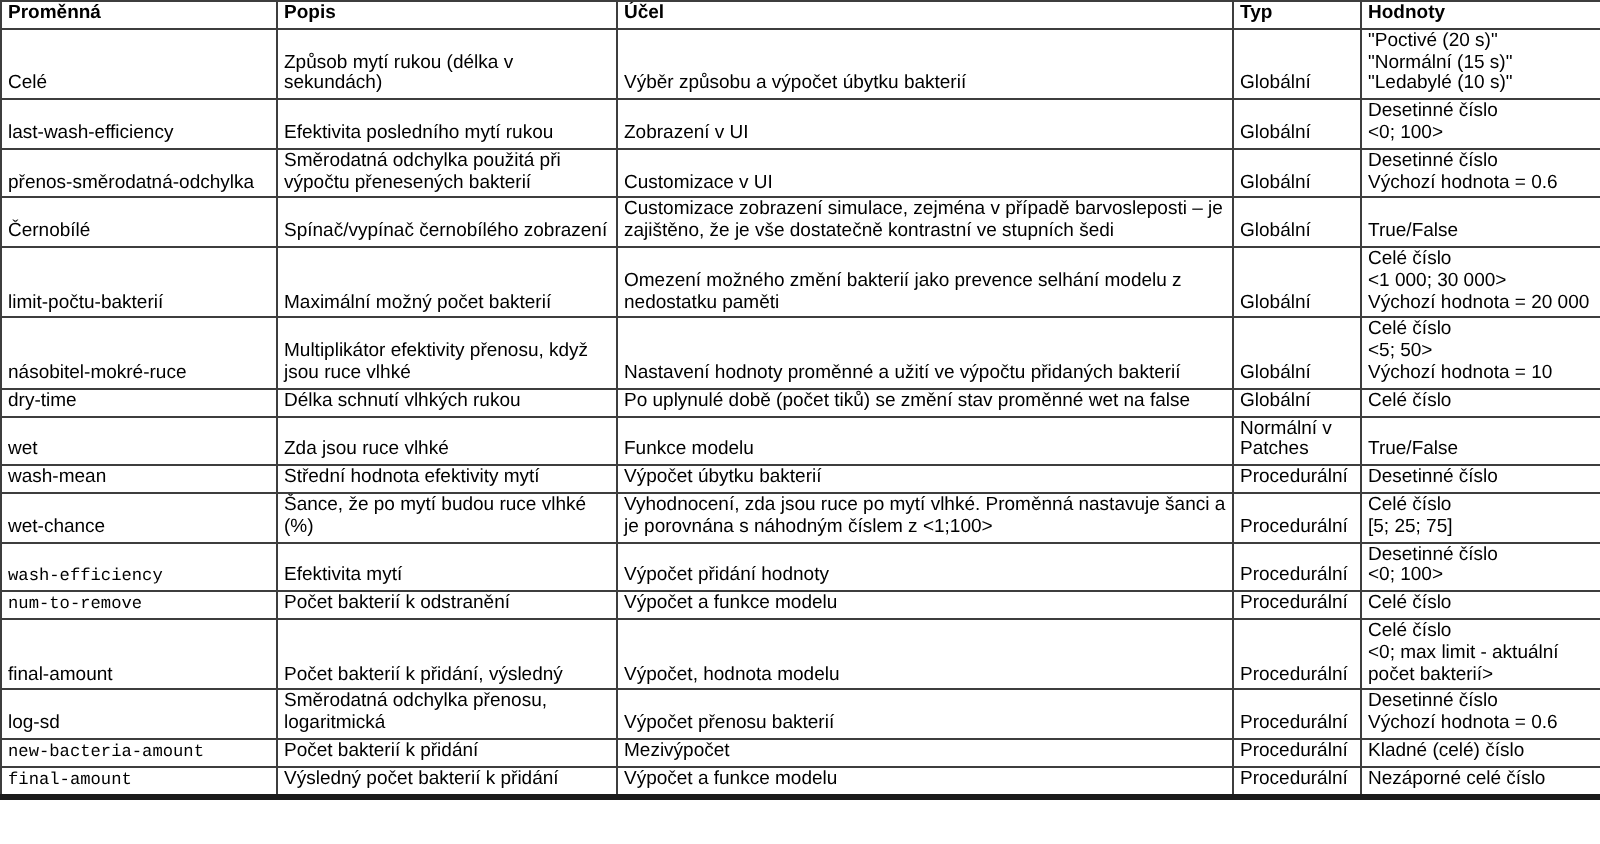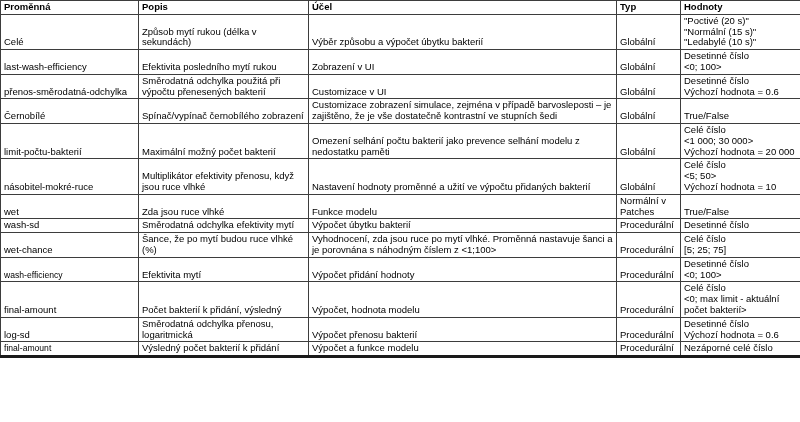--- a/index.html
+++ b/index.html
@@ -28,21 +28,21 @@
     white-space: pre-line;
     overflow: hidden;
     word-wrap: break-word;
   }
   table.vars th {
     font-weight: bold;
     vertical-align: middle;
     margin-left: 20px;
   }
   td.mono {
-    font-family: Liberation Sans, sans-serif;
+    font-family: Liberation Mono, monospace;
     font-size: 8.6px;
   }
   col.c-variable { width: 138px; }
   col.c-popis    { width: 170px; }
   col.c-ucel     { width: 308px; }
   col.c-typ      { width: 64px;  }
   col.c-hodnoty  { width: 120px; }
 </style>
 </head>
 <body>
@@ -93,45 +93,52 @@
       <tr>
         <td>Černobílé</td>
         <td>Spínač/vypínač černobílého zobrazení</td>
         <td>Customizace zobrazení simulace, zejména v případě barvosleposti – je zajištěno, že je vše dostatečně kontrastní ve stupních šedi</td>
         <td>Globální</td>
         <td>True/False</td>
       </tr>
       <tr>
         <td>limit-počtu-bakterií</td>
         <td>Maximální možný počet bakterií</td>
-        <td>Omezení selhání počtu bakterií jako prevence selhání modelu z nedostatku paměti</td>
+        <td>Omezení možného změní bakterií jako prevence selhání modelu z nedostatku paměti</td>
         <td>Globální</td>
         <td>Celé číslo
 &lt;1 000; 30 000&gt;
 Výchozí hodnota = 20 000</td>
       </tr>
       <tr>
         <td>násobitel-mokré-ruce</td>
         <td>Multiplikátor efektivity přenosu, když jsou ruce vlhké</td>
         <td>Nastavení hodnoty proměnné a užití ve výpočtu přidaných bakterií</td>
         <td>Globální</td>
         <td>Celé číslo
 &lt;5; 50&gt;
 Výchozí hodnota = 10</td>
       </tr>
       <tr>
+        <td>dry-time</td>
+        <td>Délka schnutí vlhkých rukou</td>
+        <td>Po uplynulé době (počet tiků) se změní stav proměnné wet na false</td>
+        <td>Globální</td>
+        <td>Celé číslo</td>
+      </tr>
+      <tr>
         <td>wet</td>
         <td>Zda jsou ruce vlhké</td>
         <td>Funkce modelu</td>
         <td>Normální v Patches</td>
         <td>True/False</td>
       </tr>
       <tr>
-        <td>wash-sd</td>
-        <td>Směrodatná odchylka efektivity mytí</td>
+        <td>wash-mean</td>
+        <td>Střední hodnota efektivity mytí</td>
         <td>Výpočet úbytku bakterií</td>
         <td>Procedurální</td>
         <td>Desetinné číslo</td>
       </tr>
       <tr>
         <td>wet-chance</td>
         <td>Šance, že po mytí budou ruce vlhké (%)</td>
         <td>Vyhodnocení, zda jsou ruce po mytí vlhké. Proměnná nastavuje šanci a je porovnána s náhodným číslem z &lt;1;100&gt;</td>
         <td>Procedurální</td>
         <td>Celé číslo
@@ -139,36 +146,50 @@
       </tr>
       <tr>
         <td class="mono">wash-efficiency</td>
         <td>Efektivita mytí</td>
         <td>Výpočet přidání hodnoty</td>
         <td>Procedurální</td>
         <td>Desetinné číslo
 &lt;0; 100&gt;</td>
       </tr>
       <tr>
+        <td class="mono">num-to-remove</td>
+        <td>Počet bakterií k odstranění</td>
+        <td>Výpočet a funkce modelu</td>
+        <td>Procedurální</td>
+        <td>Celé číslo</td>
+      </tr>
+      <tr>
         <td>final-amount</td>
         <td>Počet bakterií k přidání, výsledný</td>
         <td>Výpočet, hodnota modelu</td>
         <td>Procedurální</td>
         <td>Celé číslo
 &lt;0; max limit - aktuální počet bakterií&gt;</td>
       </tr>
       <tr>
         <td>log-sd</td>
         <td>Směrodatná odchylka přenosu, logaritmická</td>
         <td>Výpočet přenosu bakterií</td>
         <td>Procedurální</td>
         <td>Desetinné číslo
 Výchozí hodnota = 0.6</td>
       </tr>
       <tr>
+        <td class="mono">new-bacteria-amount</td>
+        <td>Počet bakterií k přidání</td>
+        <td>Mezivýpočet</td>
+        <td>Procedurální</td>
+        <td>Kladné (celé) číslo</td>
+      </tr>
+      <tr>
         <td class="mono">final-amount</td>
         <td>Výsledný počet bakterií k přidání</td>
         <td>Výpočet a funkce modelu</td>
         <td>Procedurální</td>
         <td>Nezáporné celé číslo</td>
       </tr>
     </tbody>
 </table>
 
 </body></html>

